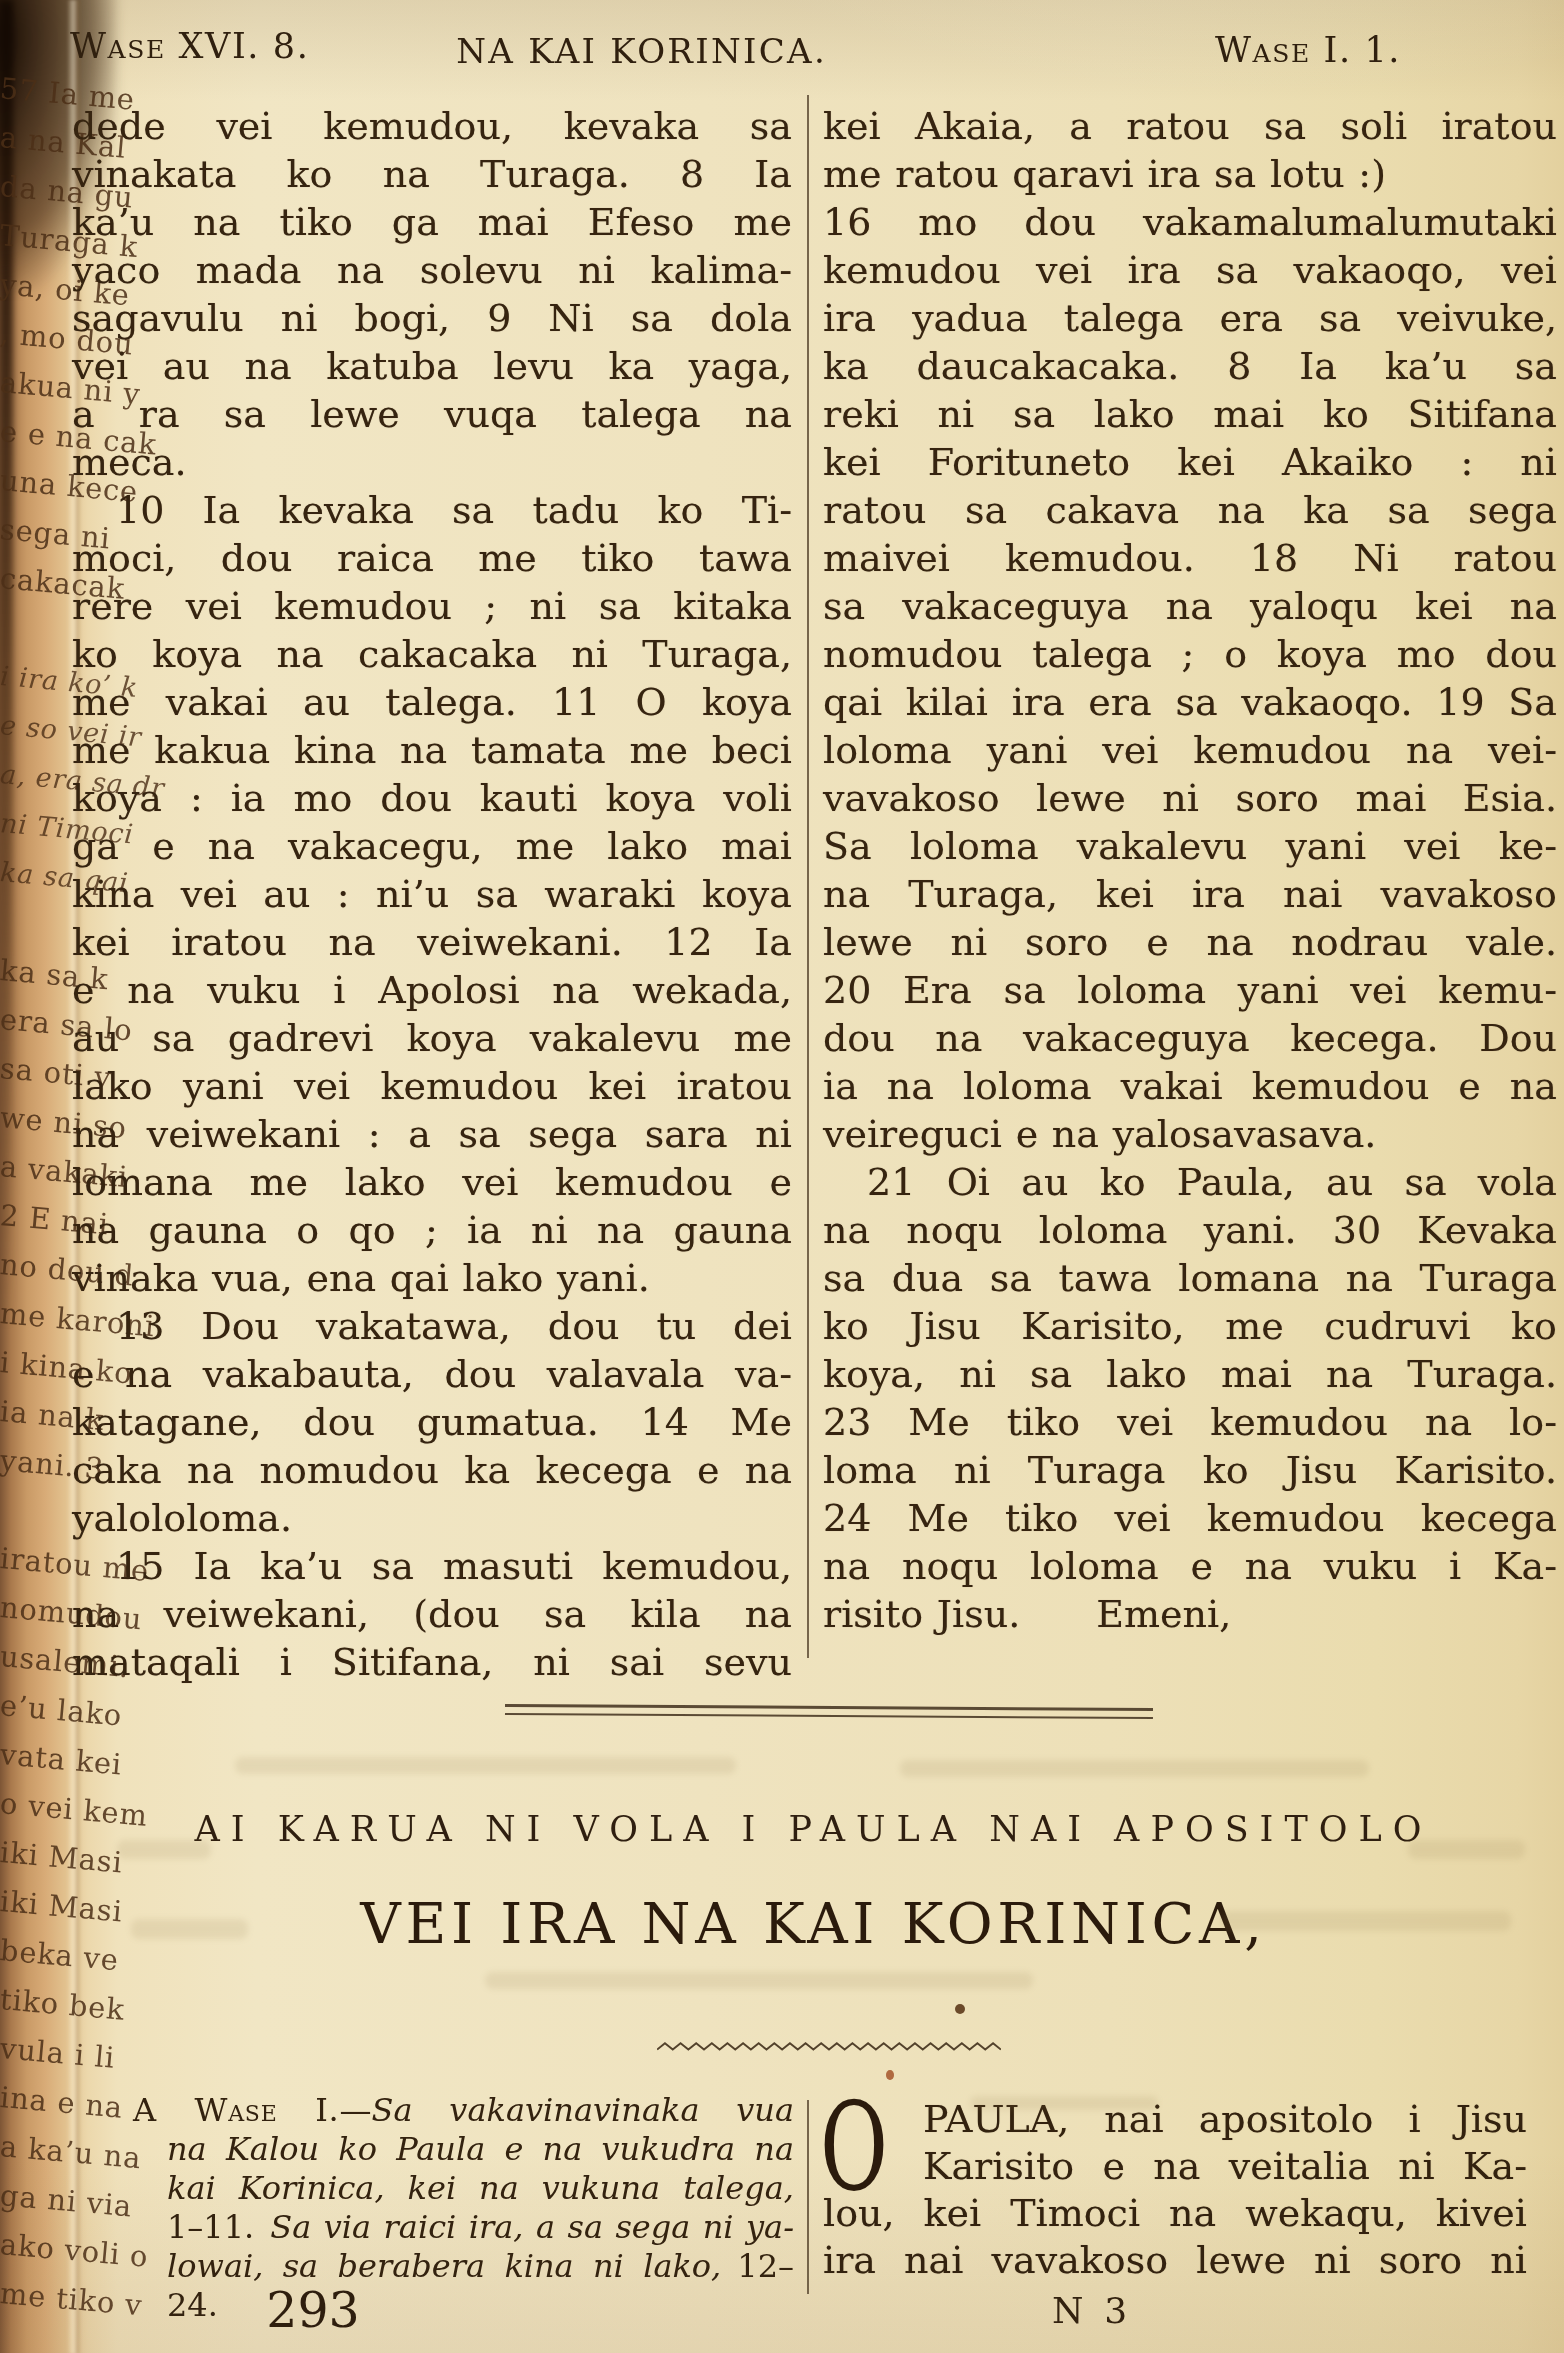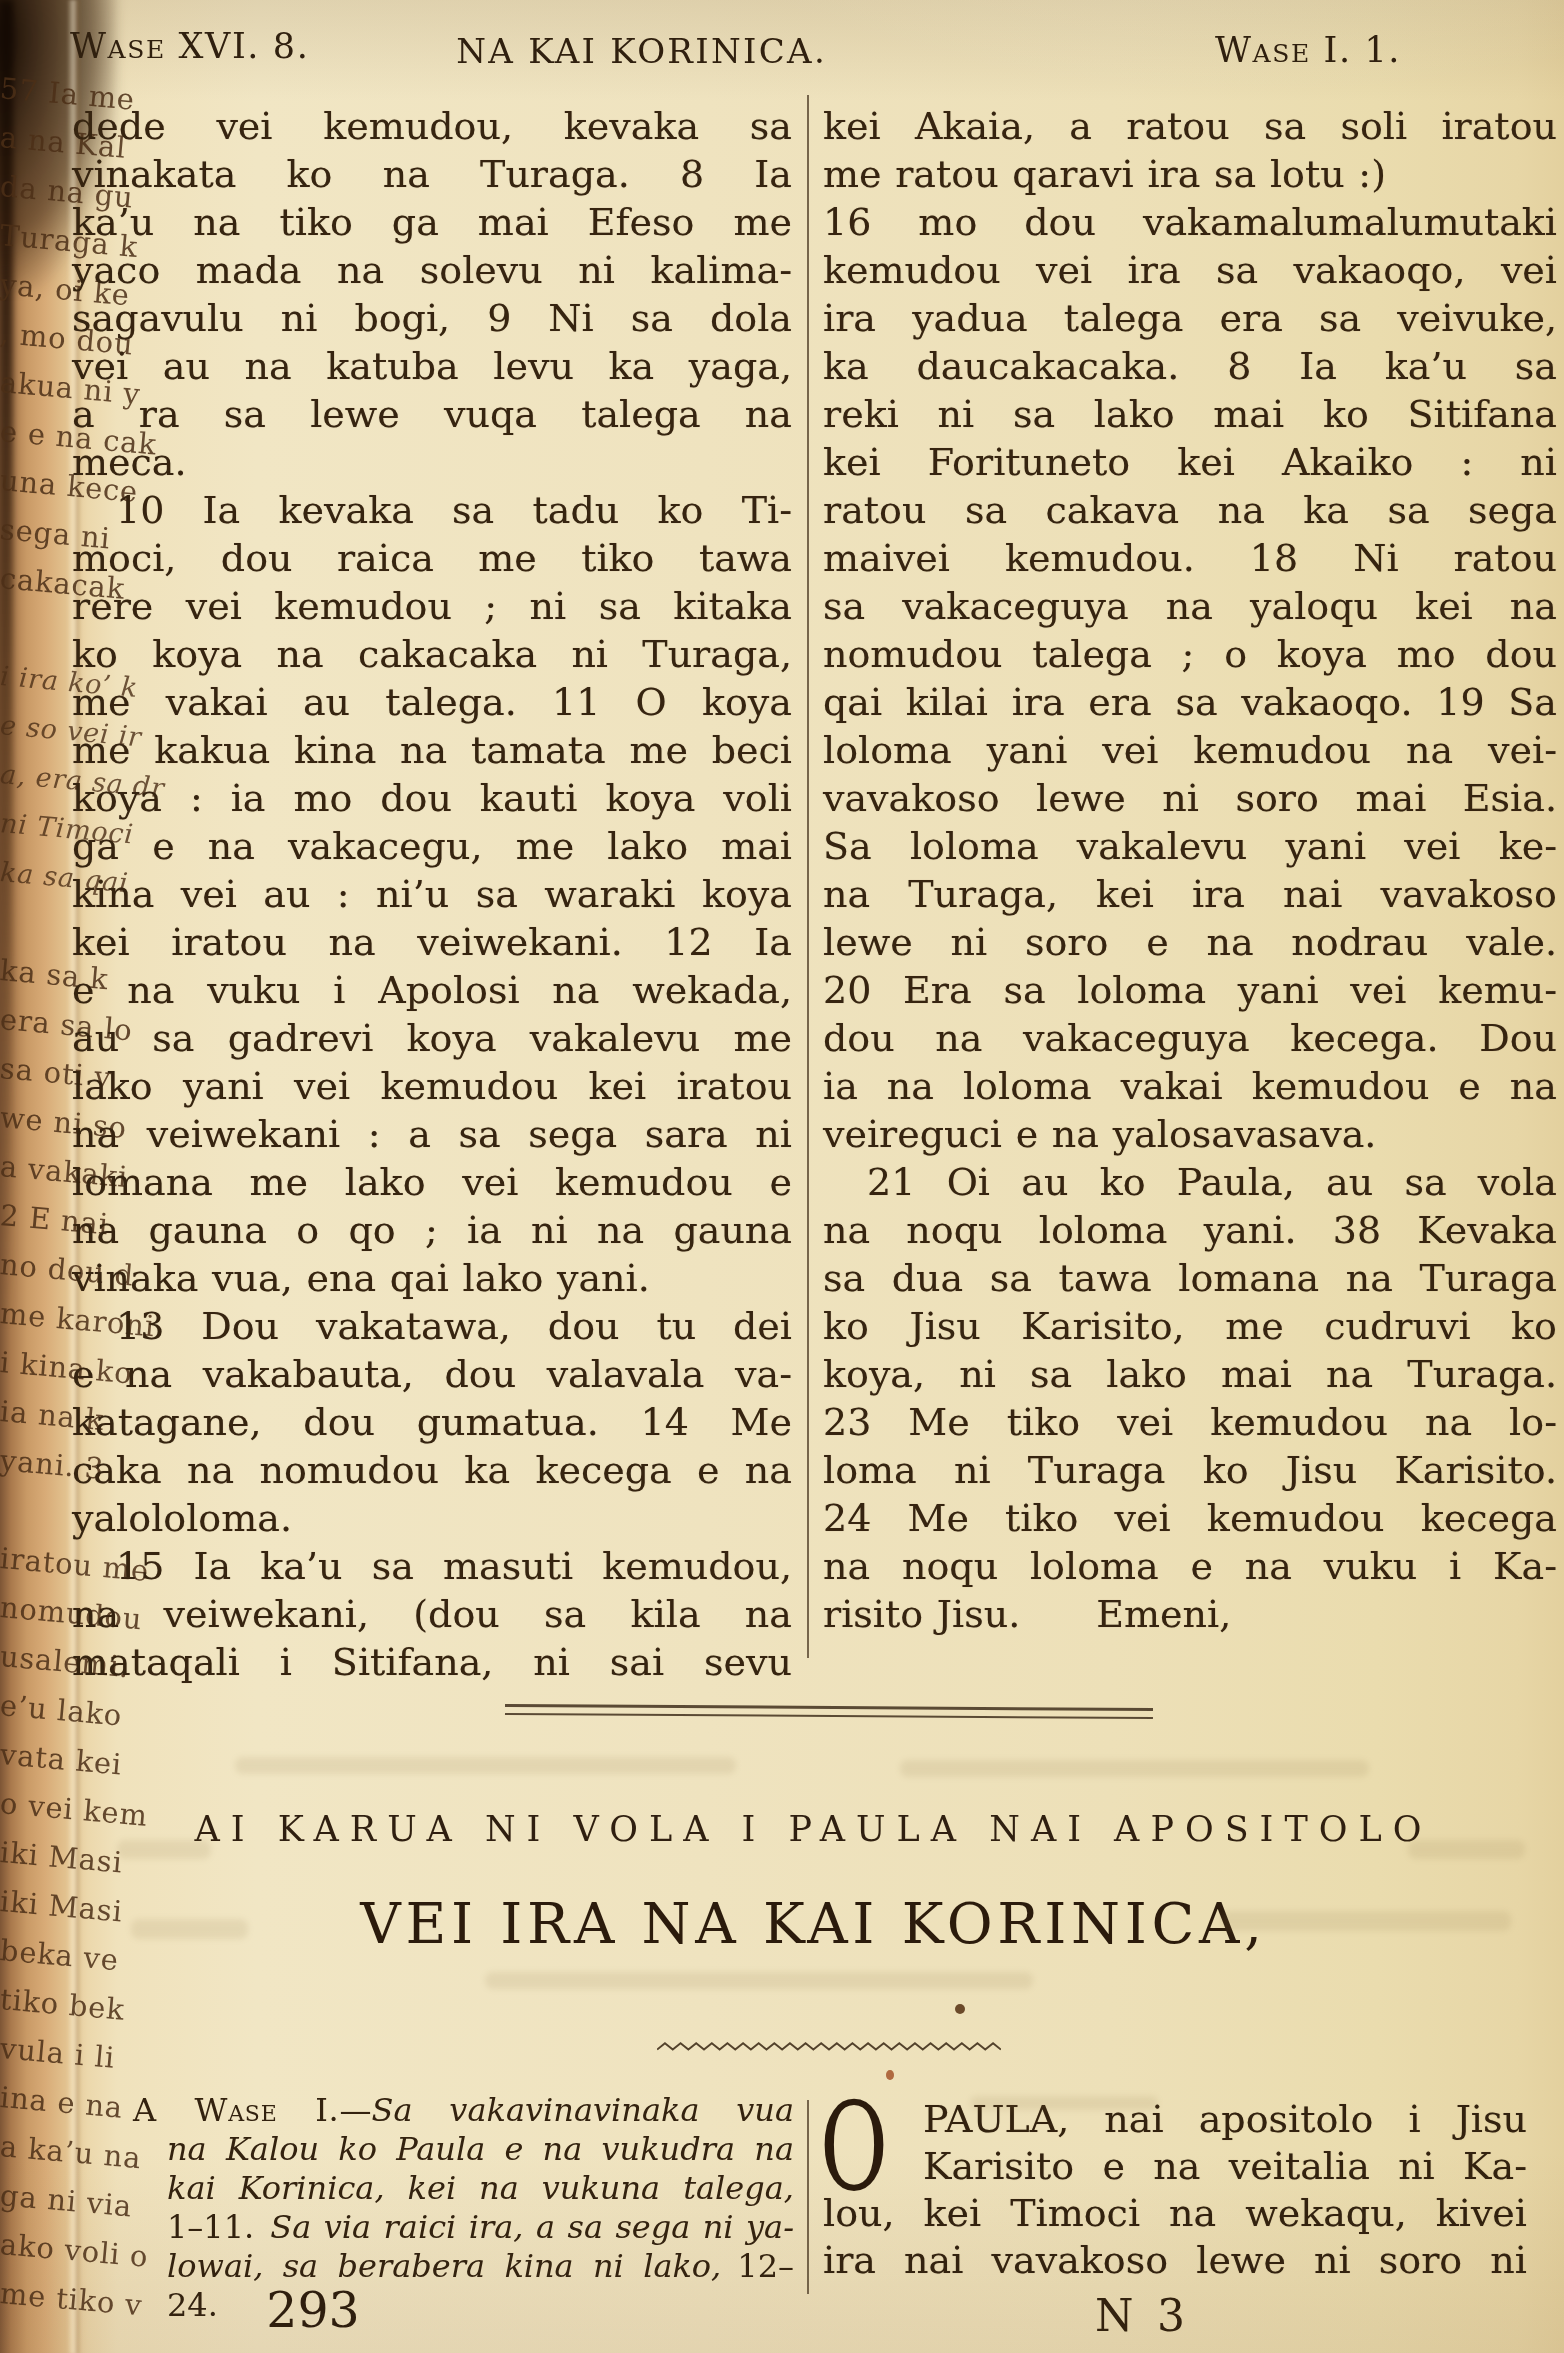--- a/index.html
+++ b/index.html
@@ -62,21 +62,21 @@
   .sum-dash{font-style:normal;}
   .sum-num{font-style:normal;}
   #pageno{left:227px;top:2282px;width:172px;text-align:center;font-size:49px;font-style:normal;color:#2e1e0e;}
 
   
   #opening{left:823px;top:2096px;width:704px;}
   #dropcap{left:820px;top:2089px;font-size:122px;line-height:117px;color:#2b1b0c;transform:scaleX(.68);transform-origin:left top;}
   .op-ln{font-size:38px;line-height:47px;height:47px;text-align:justify;text-align-last:justify;color:#33220f;
     text-shadow:0 0 0.8px rgba(54,37,17,.35);}
   .op-ln.dc{padding-left:100px;}
-  #signature{left:1095px;top:2290px;font-size:44px;color:#33220f;letter-spacing:4.7px;}
+  #signature{left:1052px;top:2290px;font-size:36px;color:#33220f;letter-spacing:4.7px;}
 
   
   .ghost{position:absolute;background:#8f7848;opacity:.13;filter:blur(3.1px);border-radius:7.8px;}
   .g1{left:235px;top:1757px;width:501px;height:17px;}
   .g2{left:900px;top:1760px;width:469px;height:17px;}
   .g3{left:131px;top:1919px;width:117px;height:20.3px;}
   .g4{left:1221px;top:1911px;width:290px;height:20.3px;}
   .g5{left:485px;top:1972px;width:548px;height:17px;}
   .g6{left:117px;top:1840px;width:94px;height:19px;}
   .g7{left:1408px;top:1840px;width:117px;height:19px;}
@@ -197,21 +197,21 @@
       <div class="ln">loloma yani vei kemudou na vei-</div>
       <div class="ln">vavakoso lewe ni soro mai Esia.</div>
       <div class="ln">Sa loloma vakalevu yani vei ke-</div>
       <div class="ln">na Turaga, kei ira nai vavakoso</div>
       <div class="ln">lewe ni soro e na nodrau vale.</div>
       <div class="ln">20 Era sa loloma yani vei kemu-</div>
       <div class="ln">dou na vakaceguya kecega. Dou</div>
       <div class="ln">ia na loloma vakai kemudou e na</div>
       <div class="ln end">veireguci e na yalosavasava.</div>
       <div class="ln ind">21 Oi au ko Paula, au sa vola</div>
-      <div class="ln">na noqu loloma yani. 38 Kevaka</div>
+      <div class="ln">na noqu loloma yani. 30 Kevaka</div>
       <div class="ln">sa dua sa tawa lomana na Turaga</div>
       <div class="ln">ko Jisu Karisito, me cudruvi ko</div>
       <div class="ln">koya, ni sa lako mai na Turaga.</div>
       <div class="ln">23 Me tiko vei kemudou na lo-</div>
       <div class="ln">loma ni Turaga ko Jisu Karisito.</div>
       <div class="ln">24 Me tiko vei kemudou kecega</div>
       <div class="ln">na noqu loloma e na vuku i Ka-</div>
       <div class="ln end">risito Jisu.  Emeni,</div>
     </div>
 

